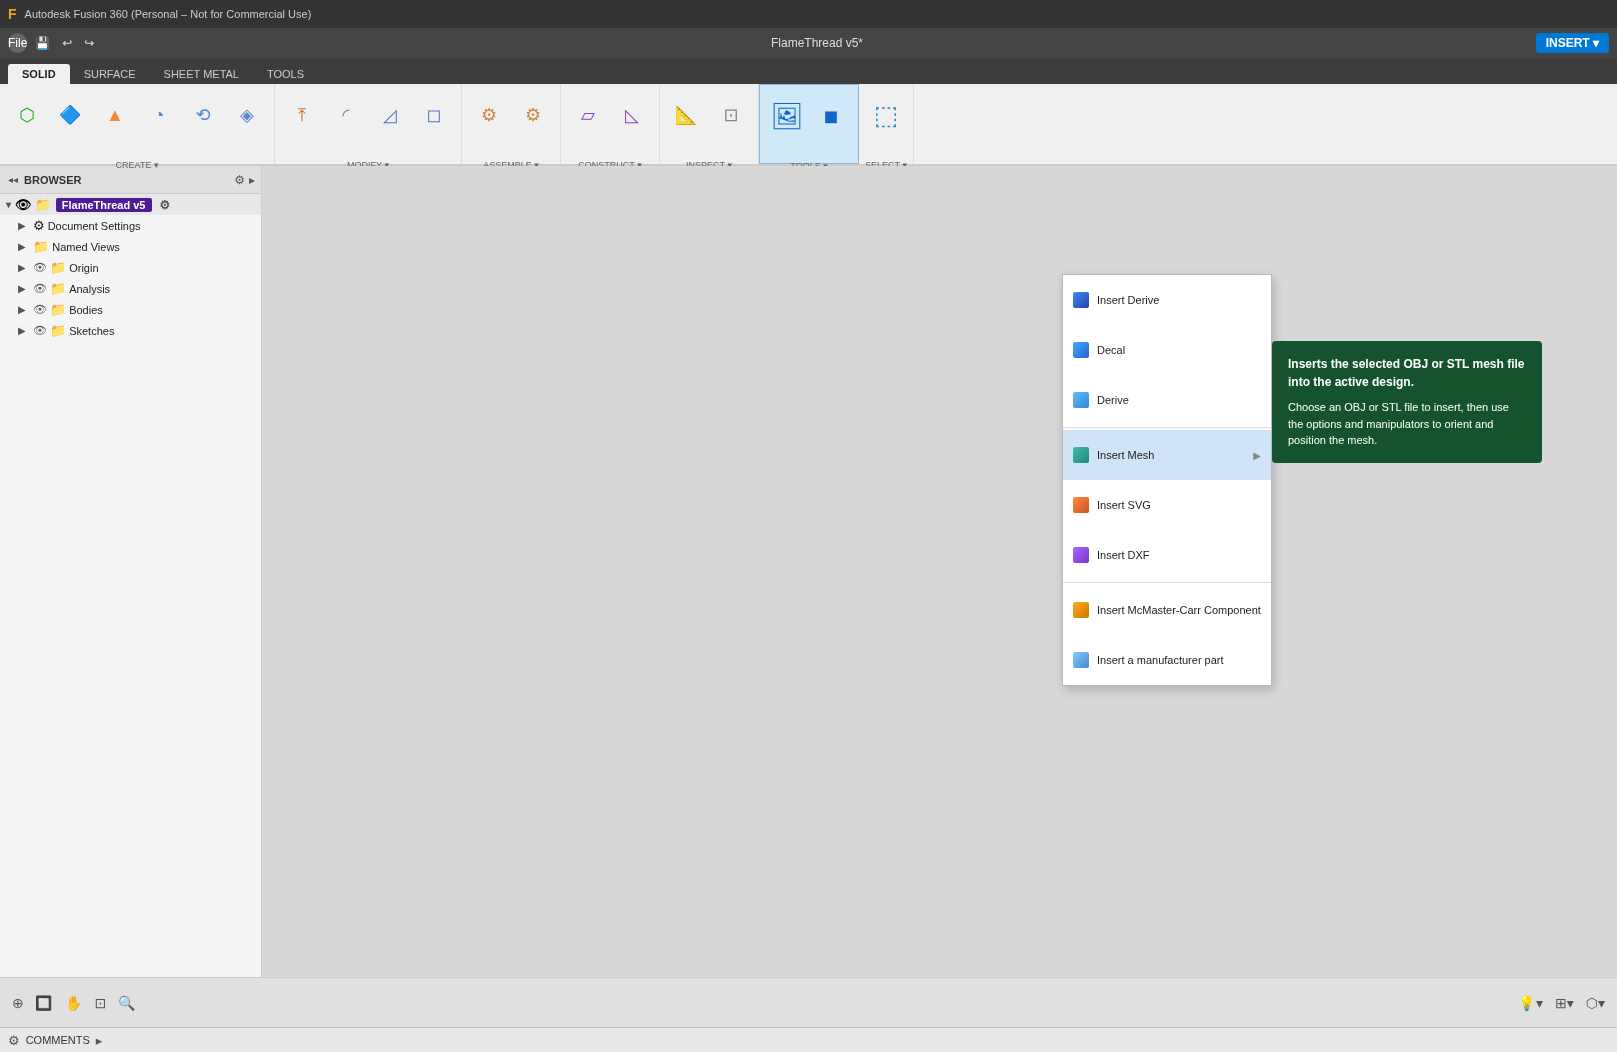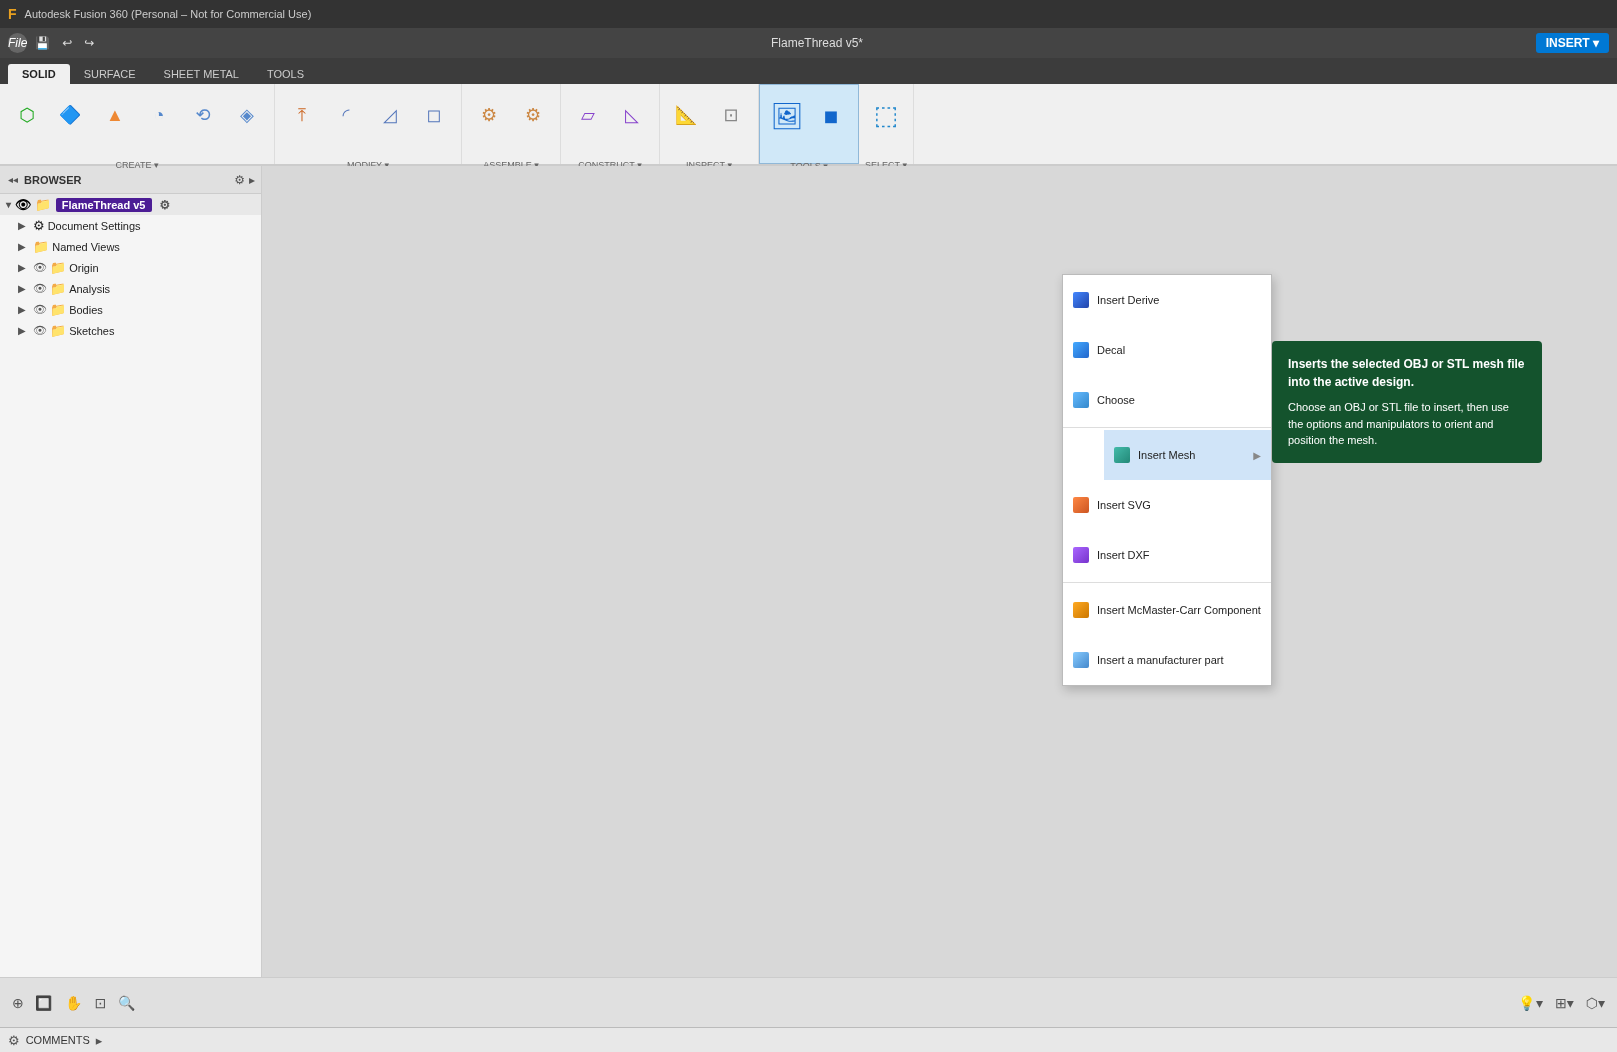--- a/index.html
+++ b/index.html
@@ -48,21 +48,20 @@
       font-size: 12px;
       display: flex;
       align-items: center;
       gap: 2px;
     }
     .file-btn {
       background: #666 !important;
       border-radius: 10px;
       padding: 3px 0 !important;
       color: white !important;
-      font-style: italic;
     }
     .design-btn {
       background: #0078d4 !important;
       border-radius: 3px;
       padding: 3px 10px !important;
       color: white !important;
       font-weight: bold;
     }
 
     
@@ -251,21 +250,21 @@
     }
     .menu-item {
       display: flex;
       align-items: center;
       padding: 17px 10px;
       cursor: pointer;
       font-size: 11px;
       color: #222;
       gap: 8px;
     }
-    .menu-item.highlighted { background: #d0e4f8; margin-left: 41px; }
+    .menu-item.highlighted { background: #d0e4f8; }
     .menu-icon { 
       width: 16px; 
       height: 16px; 
       display: flex; 
       align-items: center; 
       justify-content: center;
       font-size: 12px;
       flex-shrink: 0;
     }
     .menu-more {
@@ -550,21 +549,21 @@
       <div class="menu-item">
         <div class="menu-icon icon-derive"></div>
         <span>Insert Derive</span>
       </div>
       <div class="menu-item">
         <div class="menu-icon icon-decal"></div>
         <span>Decal</span>
       </div>
       <div class="menu-item">
         <div class="menu-icon icon-canvas"></div>
-        <span>Choose</span>
+        <span>Derive</span>
       </div>
       <div class="separator"></div>
       <div class="menu-item highlighted">
         <div class="menu-icon icon-mesh"></div>
         <span>Insert Mesh</span>
         <span class="menu-more">▶</span>
       </div>
       <div class="menu-item">
         <div class="menu-icon icon-svg"></div>
         <span>Insert SVG</span>

